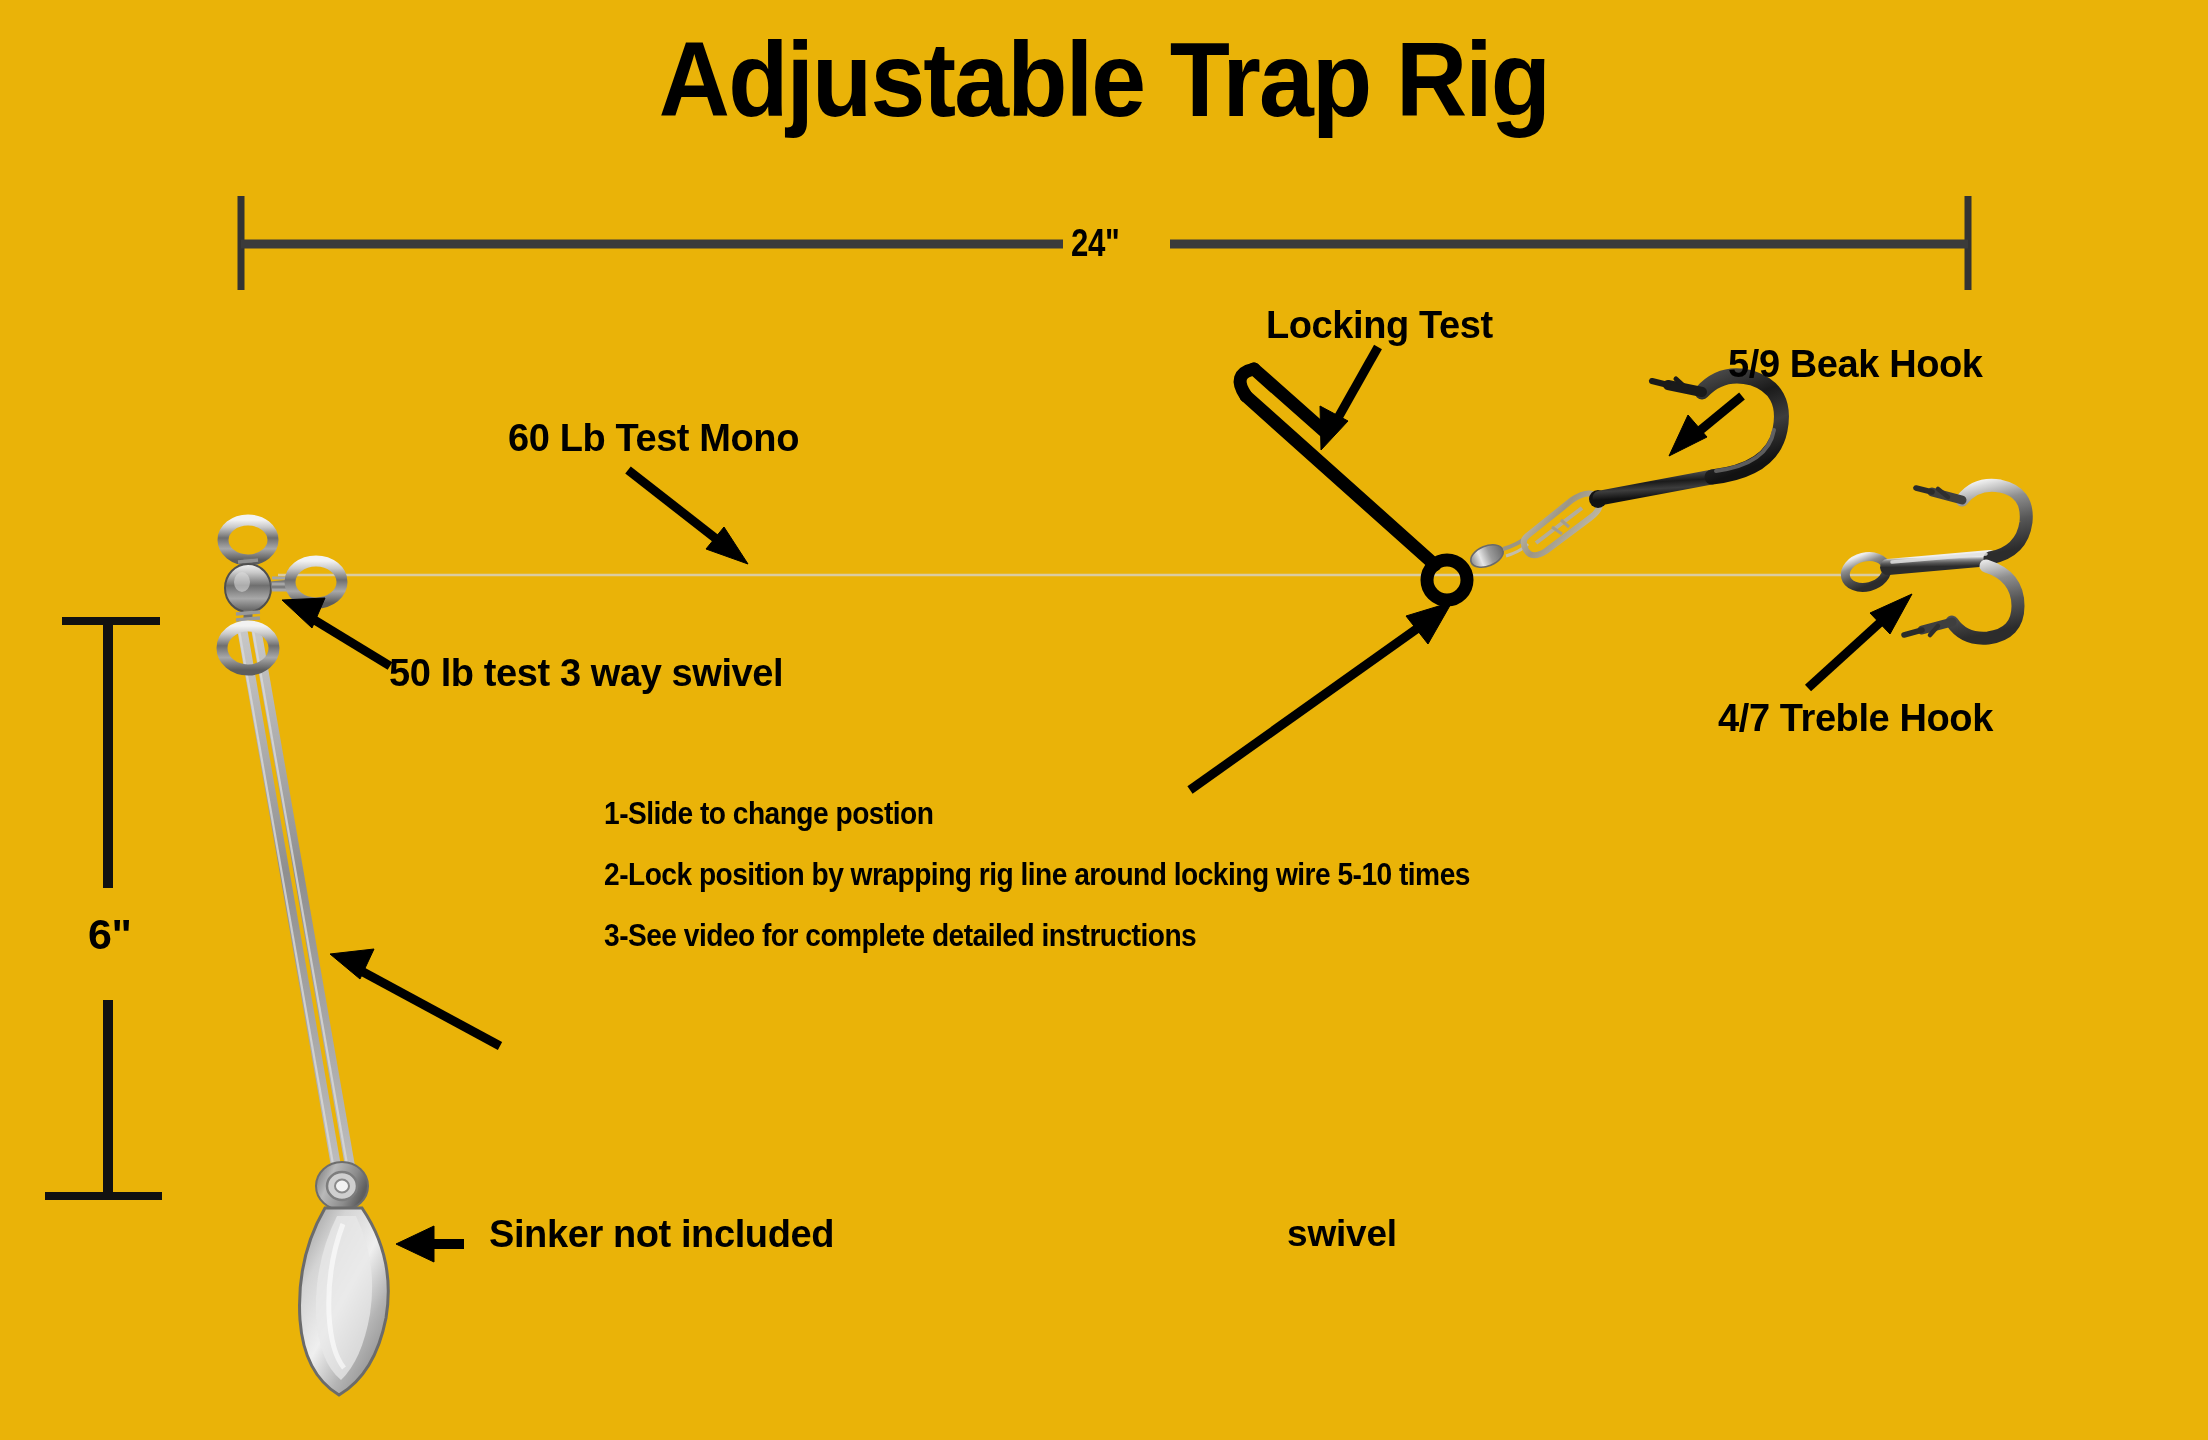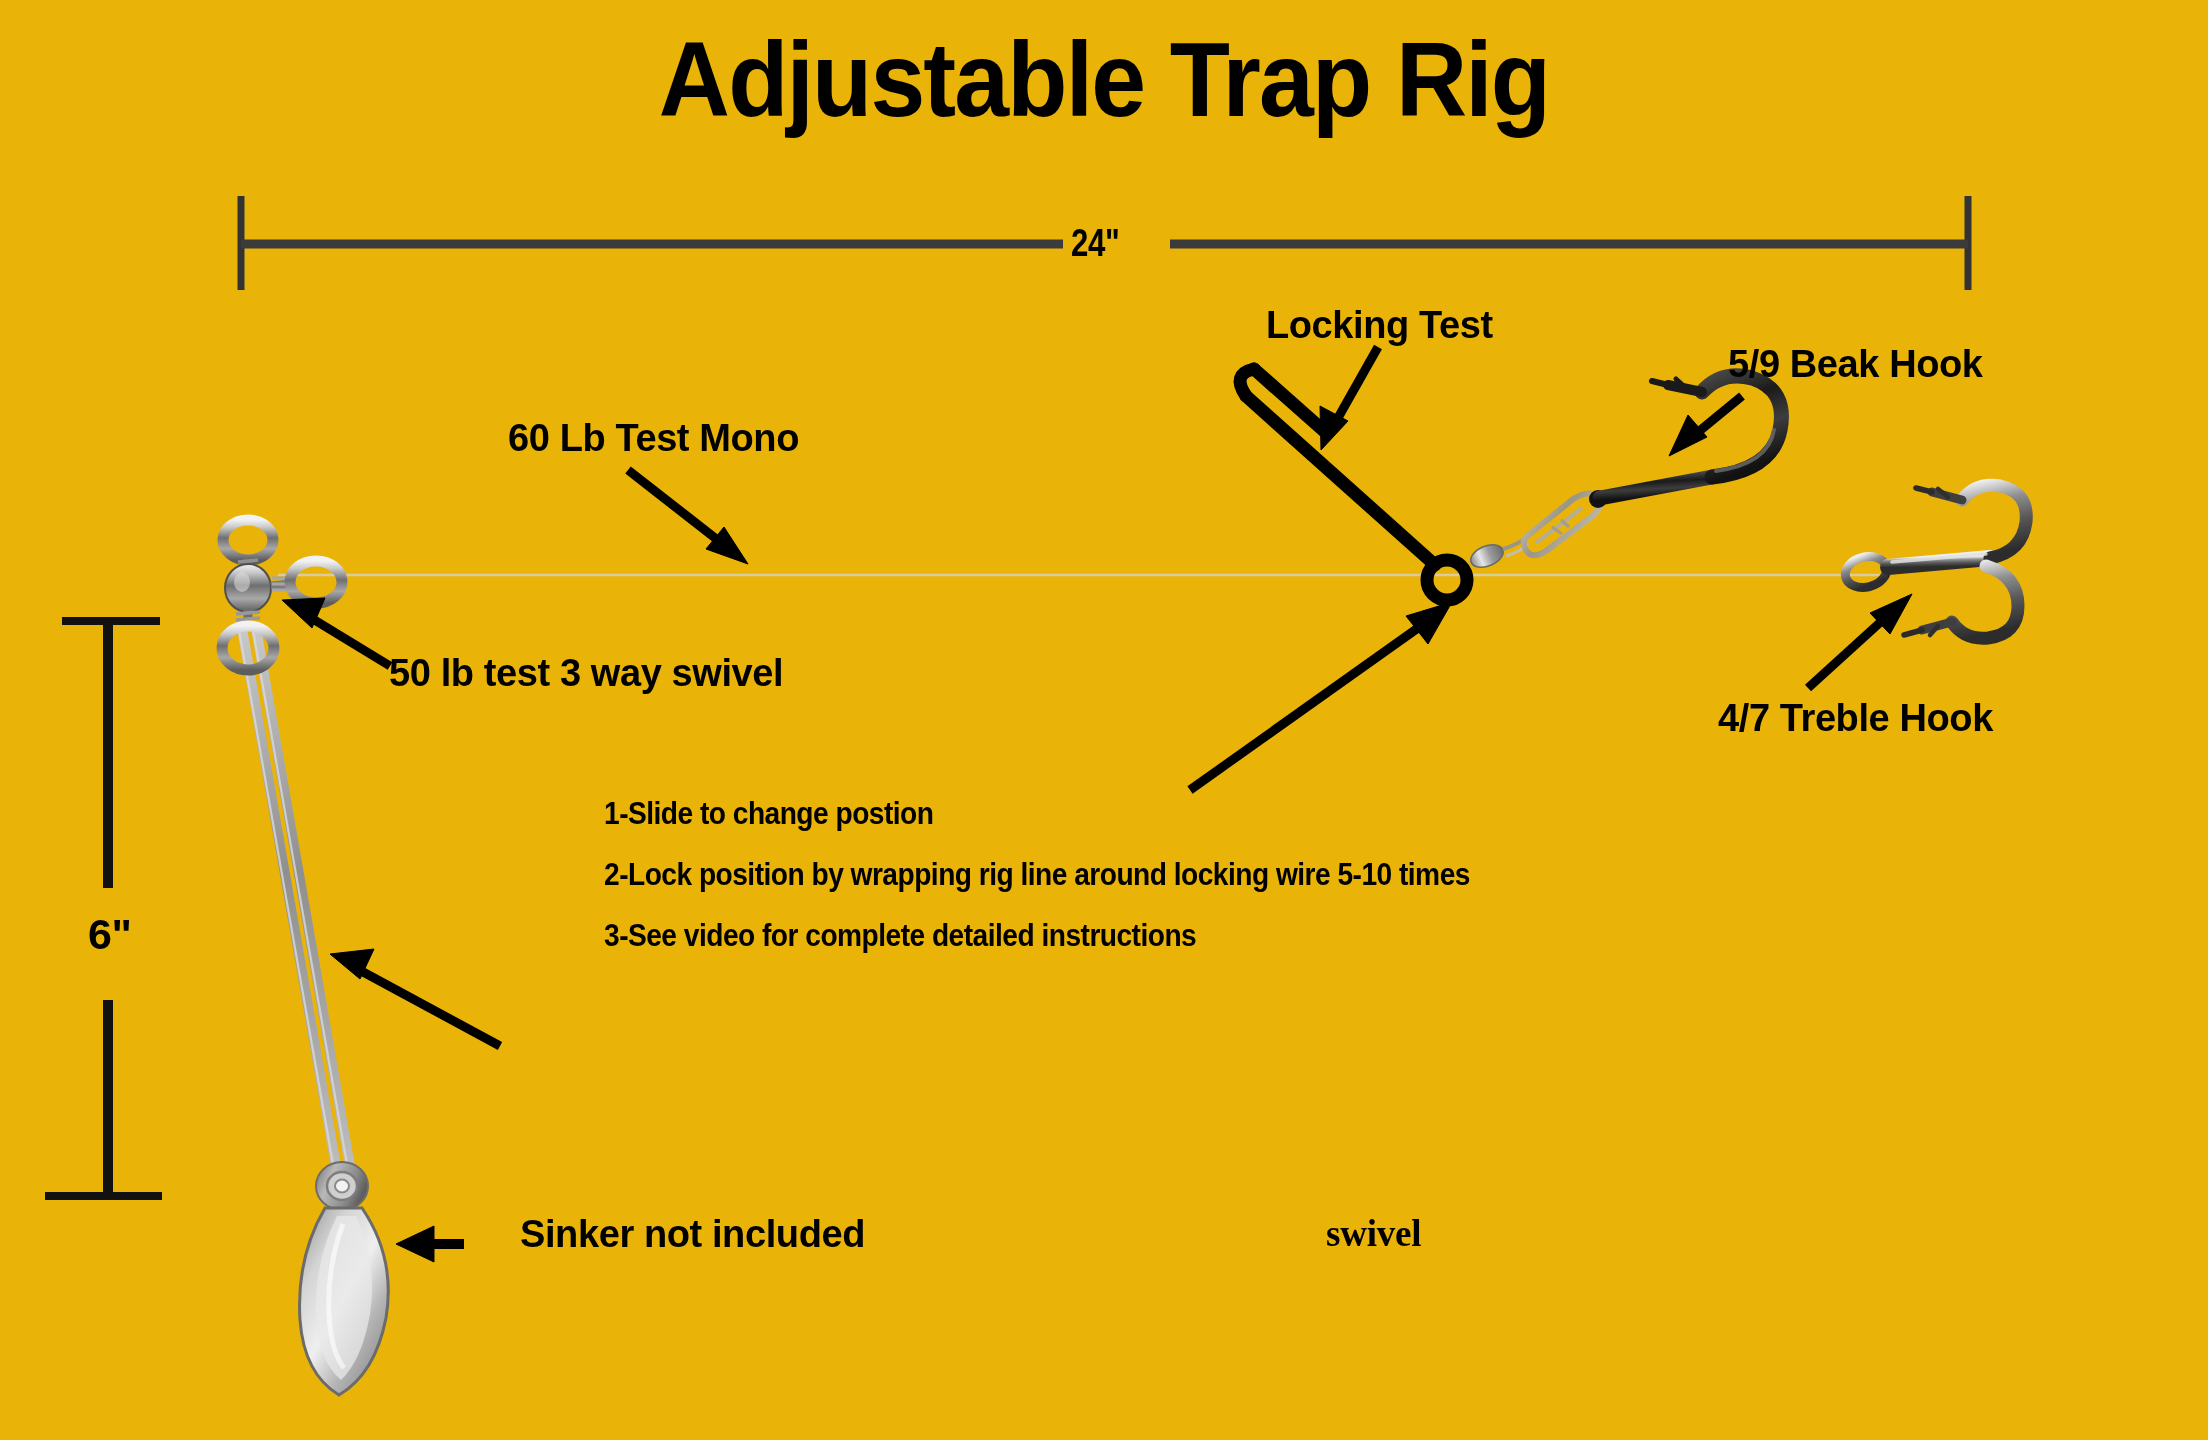--- a/index.html
+++ b/index.html
@@ -68,22 +68,22 @@
     font-size: 38px;
     font-weight: bold;
     letter-spacing: -0.4px;
   }
   #lbl-mono     { left: 508px;  top: 419px; }
   #lbl-locking  { left: 1266px; top: 306px; }
   #lbl-beak     { left: 1728px; top: 345px; }
   #lbl-swivel3  { left: 389px;  top: 654px; }
   #lbl-treble   { left: 1718px; top: 699px; }
   #lbl-sinkloop { left: 527px;  top: 1030px; }
-  #lbl-sinker   { left: 520px;  top: 1215px; }
-  #lbl-swivel   { left: 1326px; top: 1215px; font-size: 37px; font-weight: bold; font-family: Liberation Serif, serif; }
+  #lbl-sinker   { left: 489px;  top: 1215px; }
+  #lbl-swivel   { left: 1287px; top: 1215px; font-size: 37px; font-weight: bold; }
 
   
   #instructions {
     position: absolute;
     left: 604px;
     top: 783px;
     color: #000;
     font-weight: bold;
     font-size: 32px;
     line-height: 61px;

